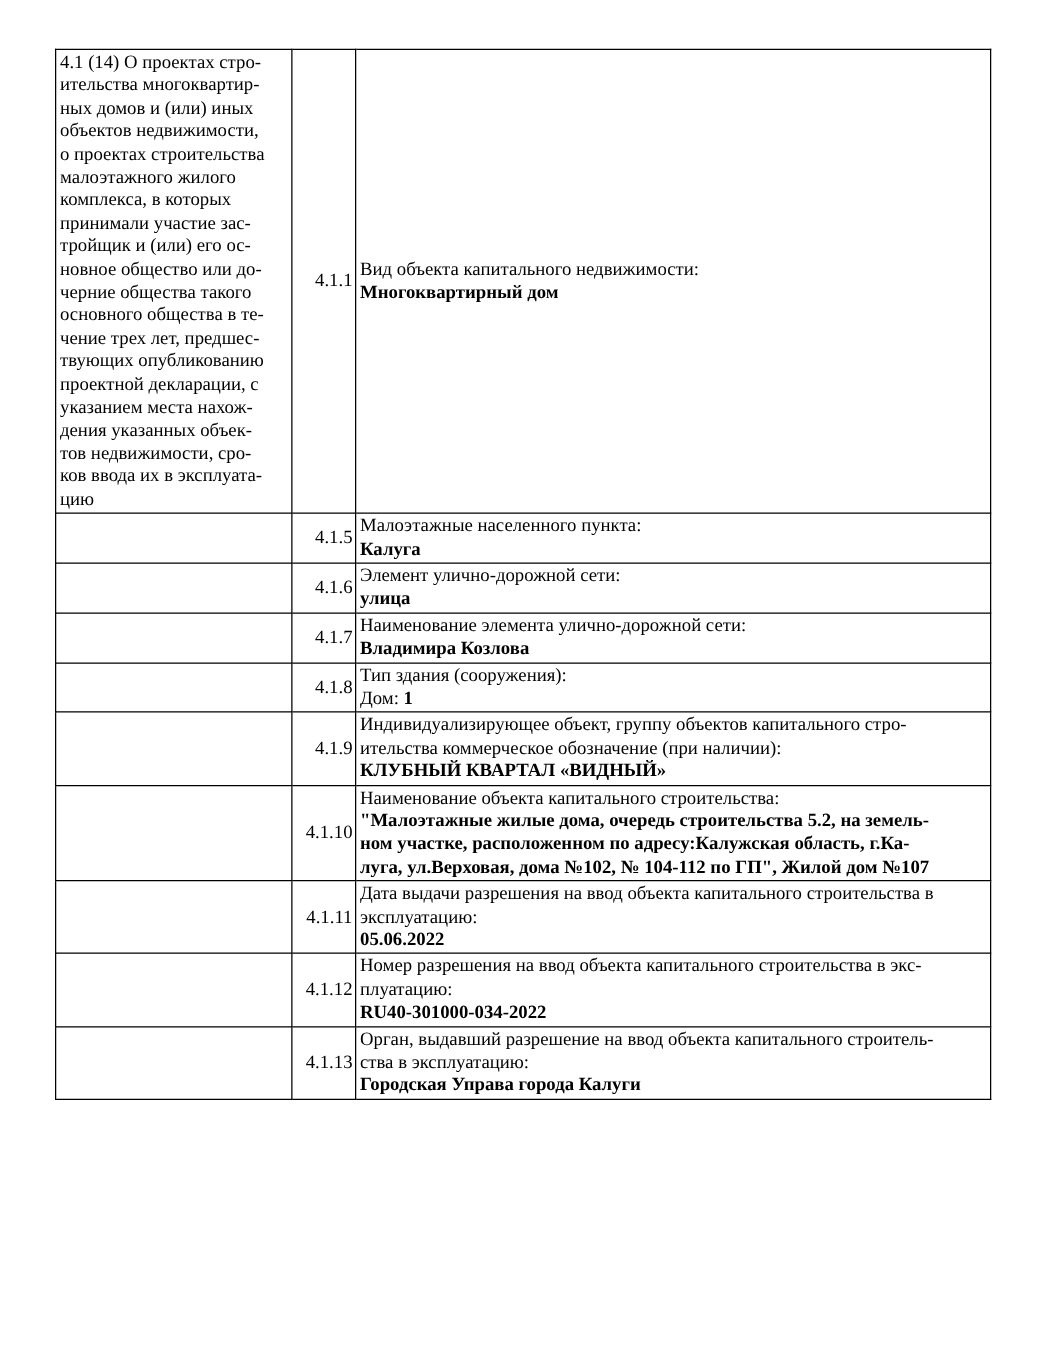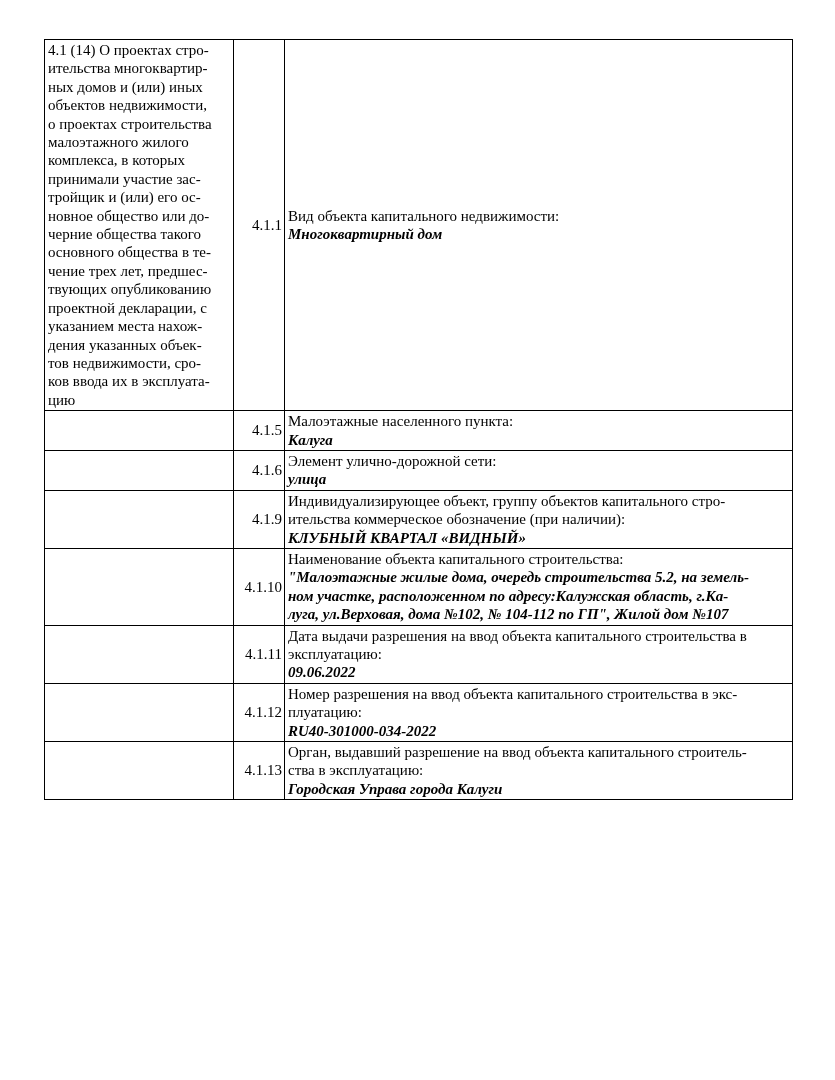--- a/index.html
+++ b/index.html
@@ -27,21 +27,21 @@
     font-size: 15px;
     line-height: 18.4px;
     vertical-align: middle;
     word-wrap: break-word;
   }
   td.c1 { width: 189px; vertical-align: top; }
   td.c2 { width: 51px; text-align: right;  }
   td.c3 { width: 508px; }
   .section-text { white-space: pre-line; }
   .field-label  { white-space: pre-line; }
-  .field-value  { white-space: pre-line; font-weight: bold; font-style: italic; }
+  .field-value  { white-space: pre-line; font-weight: bold; }
   .vprefix      { font-weight: normal; }
 </style>
 </head>
 <body>
 
 <div class="page">
   <table class="decl">
     <colgroup>
         <col style="width:189px">
         <col style="width:51px">
@@ -99,21 +99,41 @@
       <td class="c1"></td>
       <td class="c2">
         <span>4.1.6</span>
       </td>
       <td class="c3">
         <div class="field-label">Элемент улично-дорожной сети:</div>
         <div class="field-value hide-if-empty"><span class="vprefix"></span><span class="vbold">улица</span></div>
       </td>
     </tr>
 
+    <tr>
+      <td class="c1"></td>
+      <td class="c2">
+        <span>4.1.7</span>
+      </td>
+      <td class="c3">
+        <div class="field-label">Наименование элемента улично-дорожной сети:</div>
+        <div class="field-value hide-if-empty"><span class="vprefix"></span><span class="vbold">Владимира Козлова</span></div>
+      </td>
+    </tr>
 
+    <tr>
+      <td class="c1"></td>
+      <td class="c2">
+        <span>4.1.8</span>
+      </td>
+      <td class="c3">
+        <div class="field-label">Тип здания (сооружения):</div>
+        <div class="field-value hide-if-empty"><span class="vprefix">Дом: </span><span class="vbold">1</span></div>
+      </td>
+    </tr>
 
     <tr>
       <td class="c1"></td>
       <td class="c2">
         <span>4.1.9</span>
       </td>
       <td class="c3">
         <div class="field-label">Индивидуализирующее объект, группу объектов капитального стро-
 ительства коммерческое обозначение (при наличии):</div>
         <div class="field-value hide-if-empty"><span class="vprefix"></span><span class="vbold">КЛУБНЫЙ КВАРТАЛ «ВИДНЫЙ»</span></div>
@@ -134,21 +154,21 @@
     </tr>
 
     <tr>
       <td class="c1"></td>
       <td class="c2">
         <span>4.1.11</span>
       </td>
       <td class="c3">
         <div class="field-label">Дата выдачи разрешения на ввод объекта капитального строительства в
 эксплуатацию:</div>
-        <div class="field-value hide-if-empty"><span class="vprefix"></span><span class="vbold">09.06.2022</span></div>
+        <div class="field-value hide-if-empty"><span class="vprefix"></span><span class="vbold">05.06.2022</span></div>
       </td>
     </tr>
 
     <tr>
       <td class="c1"></td>
       <td class="c2">
         <span>4.1.12</span>
       </td>
       <td class="c3">
         <div class="field-label">Номер разрешения на ввод объекта капитального строительства в экс-

